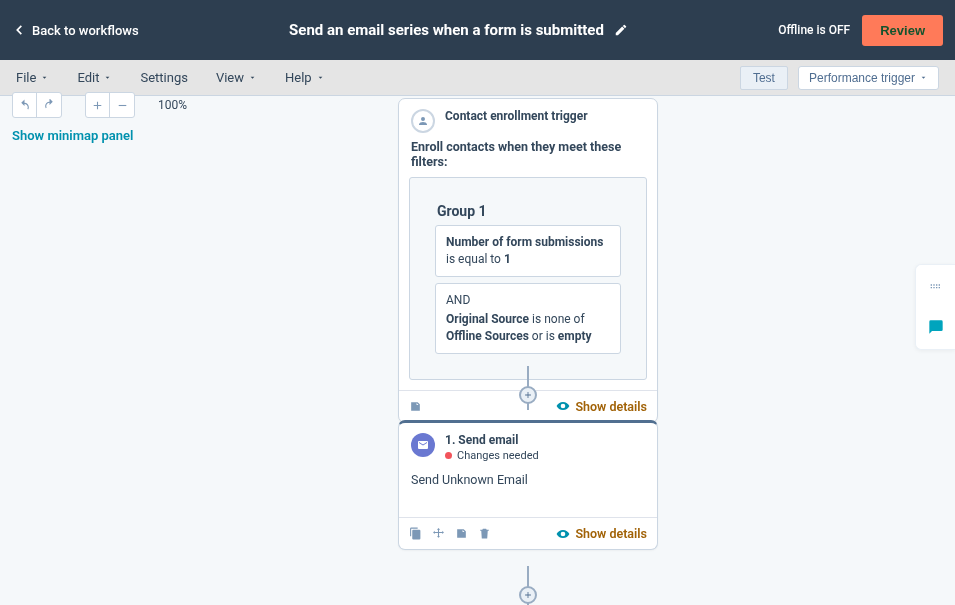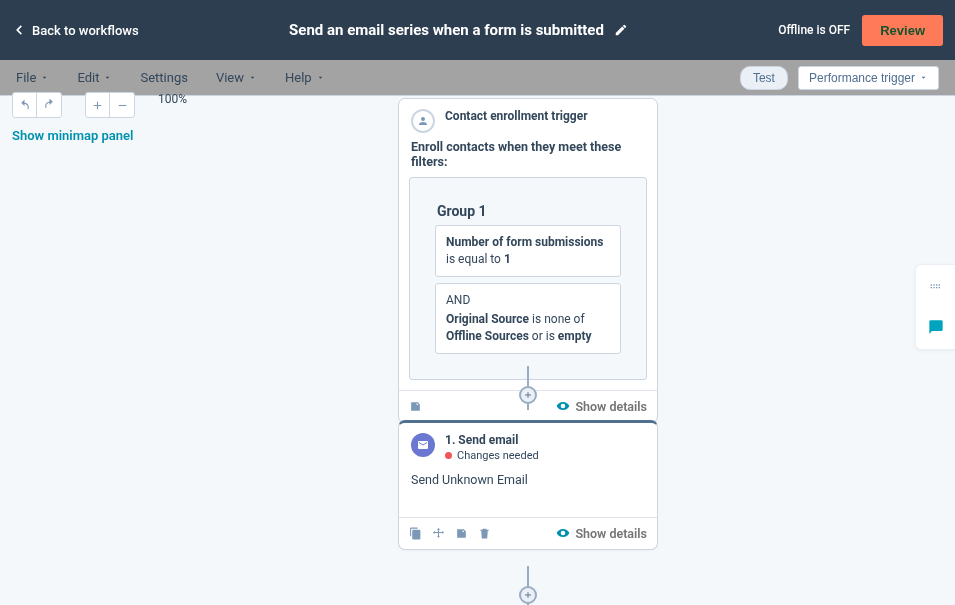--- a/index.html
+++ b/index.html
@@ -9,30 +9,30 @@
   .topbar { background: #2d3e50; color: #fff; height: 60px; display: flex; align-items: center; padding: 0 12px; gap: 12px; }
   .back-link { display: flex; align-items: center; gap: 6px; font-size: 13px; font-weight: 500; cursor: pointer; }
   .chev-left-svg { width: 14px; height: 14px; fill: #fff; }
   .title-wrap { flex: 1; display: flex; justify-content: center; align-items: center; gap: 10px; }
   .page-title { font-size: 15px; font-weight: 700; }
   .pencil-svg { width: 14px; height: 14px; fill: #fff; cursor: pointer; }
   .workflow-off { font-size: 12px; font-weight: 500; }
   .review-btn { background: #ff7a59; color: #14532d; border: none; border-radius: 3px; padding: 8px 18px; font-size: 13px; font-weight: 600; cursor: pointer; }
 
   
-  .menubar { background: #a3a3a3; height: 36px; border-bottom: 1px solid #cbd6e2; display: flex; align-items: center; padding: 0 16px; gap: 28px; }
+  .menubar { background: #e5e5e5; height: 36px; border-bottom: 1px solid #cbd6e2; display: flex; align-items: center; padding: 0 16px; gap: 28px; }
   .menu-item { display: flex; align-items: center; gap: 4px; font-size: 13px; cursor: pointer; }
   .caret-svg { width: 9px; height: 9px; fill: #33475b; }
   .menubar-right { margin-left: auto; display: flex; align-items: center; gap: 10px; }
-  .test-btn { background: #eaf0f6; border: 1px solid #cbd6e2; color: #506e91; border-radius: 10px; padding: 4px 12px; font-size: 12px; cursor: pointer; }
+  .test-btn { background: #eaf0f6; border: 1px solid #cbd6e2; color: #506e91; border-radius: 2px; padding: 4px 12px; font-size: 12px; cursor: pointer; }
   .perf-btn { background: #fff; border: 1px solid #cbd6e2; color: #506e91; border-radius: 3px; padding: 4px 10px; font-size: 12px; cursor: pointer; display: flex; align-items: center; gap: 4px; }
 
   
   .canvas-tools { position: absolute; top: 92px; left: 12px; display: flex; flex-direction: column; gap: 10px; }
-  .zoom-row { display: flex; align-items: flex-start; gap: 23px; }
+  .zoom-row { display: flex; align-items: center; gap: 23px; }
   .zoom-group { display: flex; border: 1px solid #cbd6e2; border-radius: 3px; background: #fff; }
   .zoom-btn { width: 24px; height: 24px; display: flex; align-items: center; justify-content: center; border-right: 1px solid #cbd6e2; cursor: pointer; font-size: 15px; color: #33475b; }
   .zoom-btn:last-child { border-right: none; }
   .zoom-svg { width: 13px; height: 13px; fill: #7c98b6; }
   .zoom-level { font-size: 12px; color: #33475b; }
   .minimap-link { color: #0091ae; font-size: 13px; font-weight: 600; cursor: pointer; }
 
   
   .right-dock { position: absolute; right: 0; top: 264px; width: 40px; background: #fff; border: 1px solid #eaf0f6; border-right: none; border-radius: 6px 0 0 6px; box-shadow: 0 1px 4px rgba(0,0,0,0.05); display: flex; flex-direction: column; align-items: center; padding: 14px 0; gap: 24px; }
   .dock-icon-svg { width: 16px; height: 16px; fill: #7c98b6; cursor: pointer; }
@@ -61,21 +61,21 @@
   .filter-box { background: #fff; border: 1px solid #cbd6e2; border-radius: 3px; padding: 8px 10px; font-size: 12px; line-height: 1.4; margin-bottom: 6px; }
   .filter-box:last-child { margin-bottom: 0; }
   .and-label { display: block; font-weight: 400; margin-bottom: 3px; }
   .wf-b { font-weight: 700; }
 
   .action-body { padding: 4px 12px 30px 12px; font-size: 12.5px; }
 
   .node-foot { border-top: 1px solid #dfe3eb; padding: 8px 10px; display: flex; align-items: center; justify-content: space-between; }
   .foot-left { display: flex; align-items: center; gap: 10px; }
   .foot-icon-svg { width: 13px; height: 13px; fill: #7c98b6; cursor: pointer; }
-  .show-details { color: #737373; font-size: 12.5px; font-weight: 600; cursor: pointer; display: flex; align-items: flex-start; gap: 5px; }
+  .show-details { color: #a16207; font-size: 12.5px; font-weight: 600; cursor: pointer; display: flex; align-items: center; gap: 5px; }
   .eye-svg { width: 14px; height: 14px; fill: #0091ae; }
 
   
   .connector { position: absolute; left: 527px; width: 2px; background: #99acc2; }
   .conn1 { top: 286px; height: 44px; }
   .conn2 { top: 486px; height: 44px; }
   .plus-btn { position: absolute; left: 519px; width: 18px; height: 18px; border-radius: 50%; border: 2px solid #99acc2; background: #eaf0f6; display: flex; align-items: center; justify-content: center; cursor: pointer; z-index: 2; }
   .plus-btn svg { width: 10px; height: 10px; fill: #516f90; }
   .plus1 { top: 306px; }
   .plus2 { top: 506px; }

